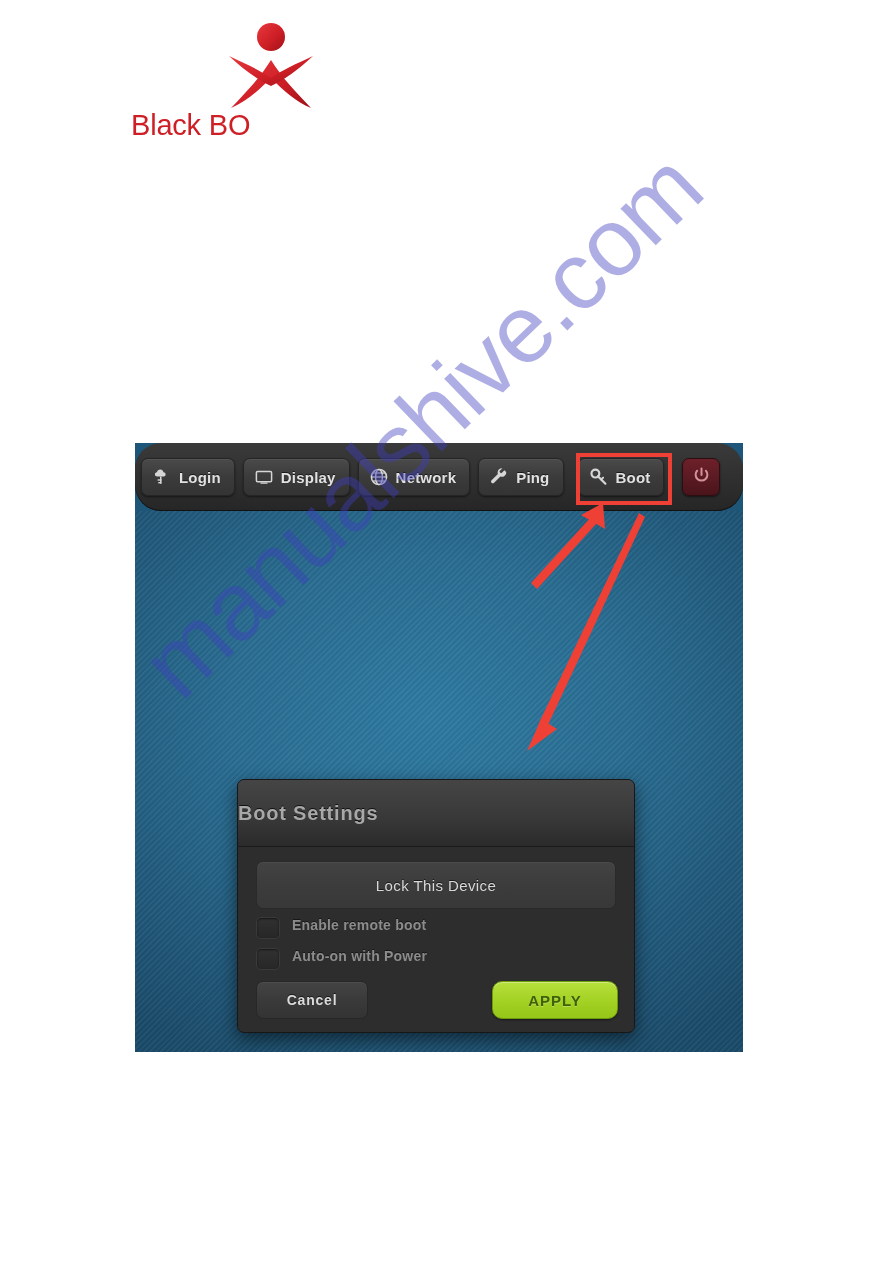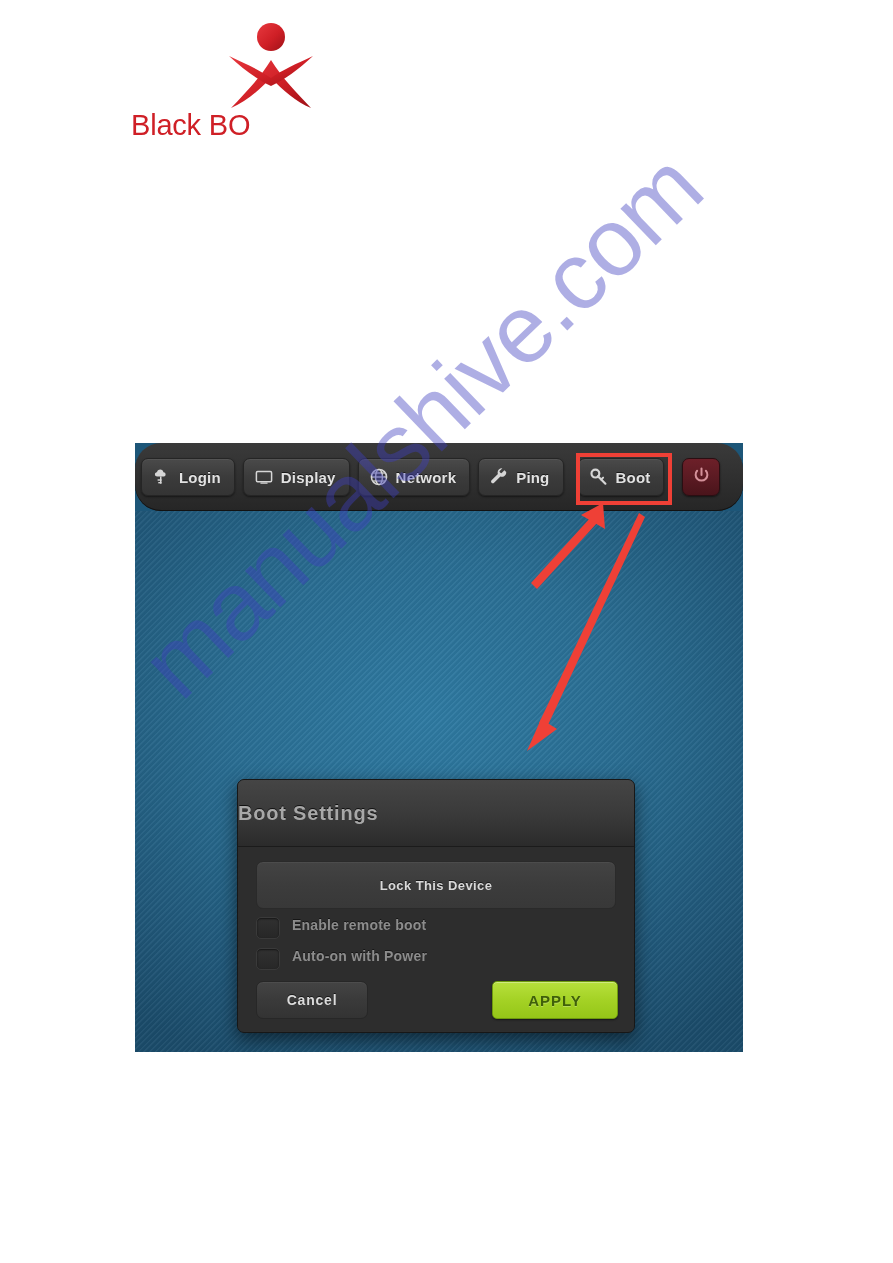--- a/index.html
+++ b/index.html
@@ -190,22 +190,22 @@
     background: linear-gradient(180deg,#434343 0%,#3c3c3c 50%,#383838 100%);
     border: 1px solid #2a2a2a;
     box-shadow: 0 1px 0 rgba(255,255,255,.05) inset;
     display: flex;
     align-items: center;
     justify-content: center;
     cursor: pointer;
   }
   #lock-btn .lbl {
     color: #d9d9d9;
-    font-size: 13px;
-    font-weight: bold;
+    font-size: 15px;
+    font-weight: normal;
     letter-spacing: .4px;
     text-shadow: 0 -1px 0 rgba(0,0,0,.6);
   }
 
   .cbrow {
     display: flex;
     align-items: flex-start;
     gap: 12px;
     height: 23px;
     margin-top: 8px;
@@ -250,21 +250,21 @@
     cursor: pointer;
   }
   #cancel-btn .lbl {
     color: #dcdcdc; font-size: 14px; font-weight: bold; letter-spacing: .8px;
     text-shadow: 0 -1px 0 rgba(0,0,0,.6);
   }
   #apply-btn {
     height: 36px;
     min-width: 88px;
     padding: 0 18px;
-    border-radius: 5px;
+    border-radius: 10px;
     background: linear-gradient(180deg,#b7e03c 0%,#a4d225 50%,#95c618 100%);
     border: 1px solid #6e9a0d;
     box-shadow: 0 1px 0 rgba(255,255,255,.35) inset, 0 1px 2px rgba(0,0,0,.5);
     display: flex; align-items: center; justify-content: center;
     cursor: pointer;
   }
   #apply-btn .lbl {
     color: #40600a; font-size: 15px; font-weight: bold; letter-spacing: 1px;
     text-shadow: 0 1px 0 rgba(255,255,255,.25);
   }

